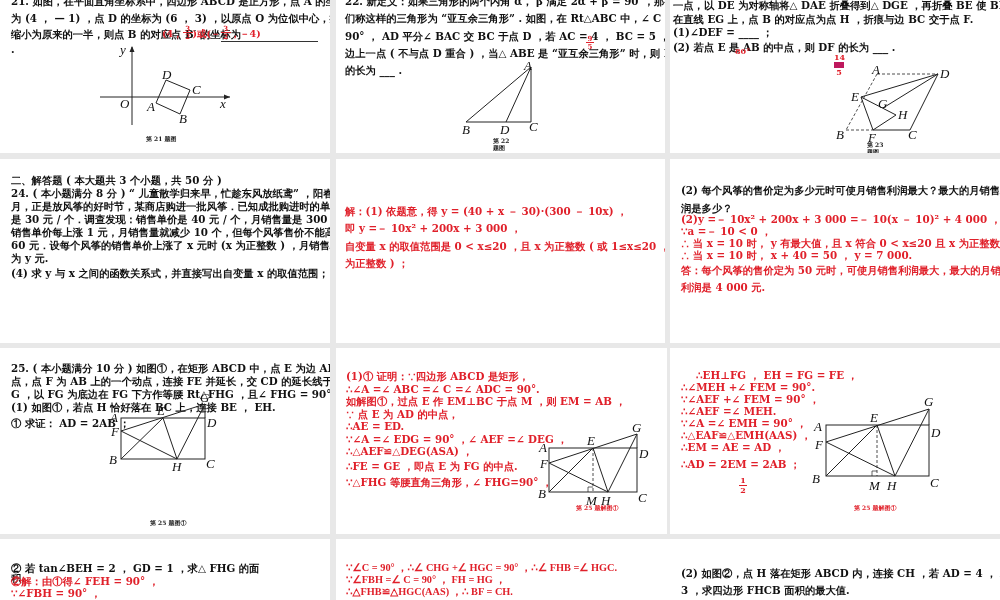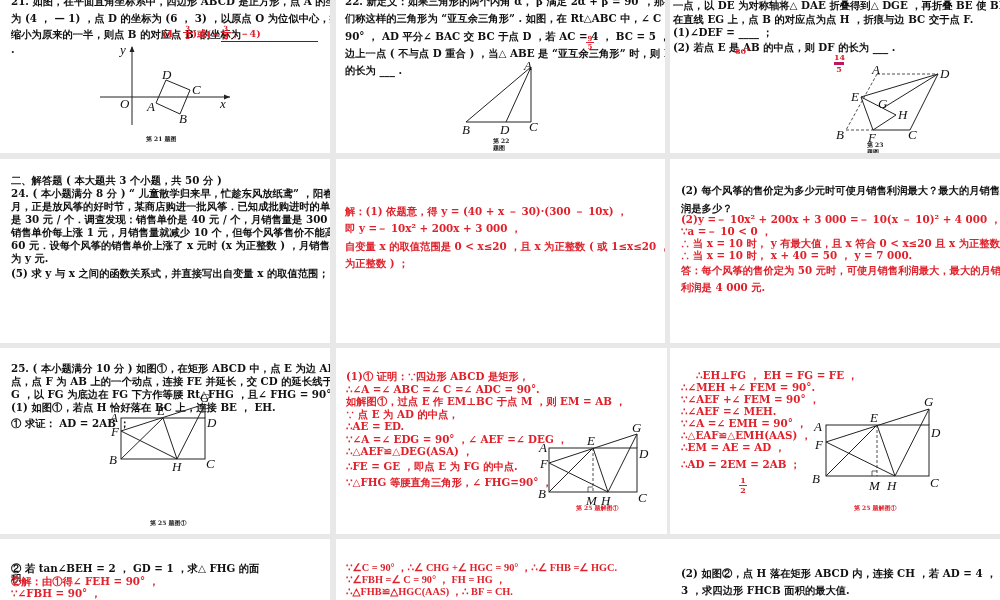--- a/index.html
+++ b/index.html
@@ -65,21 +65,21 @@
   <div class="cap" style="left:157px;top:137px;width:20px;white-space:normal;line-height:7px;">第 22 题图</div>
 </div>
 
 <div class="slide" style="left:670px;top:0;width:330px;height:153px;">
   <div class="t" style="left:3px;top:-2px;">一点，以 DE 为对称轴将△ DAE 折叠得到△ DGE ，再折叠 BE 使 BE 落</div>
   <div class="t" style="left:3px;top:12px;">在直线 EG 上，点 B 的对应点为点 H ，折痕与边 BC 交于点 F.</div>
   <div class="t" style="left:3px;top:25px;">(1)∠DEF = ____ ；</div>
   <div class="t" style="left:3px;top:40px;">(2) 若点 E 是 AB 的中点，则 DF 的长为 ___ .</div>
   <div class="ann" style="left:65px;top:46px;font-size:8px;">80°</div>
   <div class="frac" style="left:164px;top:53px;width:10px;">
-    <span style="display:block;border-bottom:3px solid #be185d;">14</span>
+    <span style="display:block;border-bottom:6px solid #be185d;">14</span>
     <span style="display:block;">5</span>
   </div>
   <svg width="330" height="153" style="left:0;top:0;">
     <line x1="207" y1="74" x2="268" y2="74" stroke="#222" stroke-width="0.8" stroke-dasharray="3,2"></line>
     <line x1="207" y1="74" x2="176" y2="130" stroke="#222" stroke-width="0.8" stroke-dasharray="3,2"></line>
     <line x1="176" y1="130" x2="203" y2="130" stroke="#222" stroke-width="0.8" stroke-dasharray="3,2"></line>
     <line x1="203" y1="130" x2="240" y2="130" stroke="#222" stroke-width="1"></line>
     <line x1="240" y1="130" x2="268" y2="74" stroke="#222" stroke-width="1"></line>
     <line x1="191" y1="97" x2="268" y2="74" stroke="#222" stroke-width="1"></line>
     <line x1="191" y1="97" x2="203" y2="130" stroke="#222" stroke-width="1"></line>
@@ -99,21 +99,21 @@
 </div>
 
 <div class="slide" style="left:0;top:159px;width:330px;height:184px;">
   <div class="t" style="left:11px;top:14px;">二、解答题 ( 本大题共 3 个小题，共 50 分 )</div>
   <div class="t" style="left:11px;top:27px;">24. ( 本小题满分 8 分 ) “ 儿童散学归来早，忙趁东风放纸鸢” ，阳春三</div>
   <div class="t" style="left:11px;top:40px;">月，正是放风筝的好时节，某商店购进一批风筝．已知成批购进时的单价</div>
   <div class="t" style="left:11px;top:53px;">是 30 元 / 个．调查发现：销售单价是 40 元 / 个，月销售量是 300 个，而</div>
   <div class="t" style="left:11px;top:66px;">销售单价每上涨 1 元，月销售量就减少 10 个，但每个风筝售价不能高于</div>
   <div class="t" style="left:11px;top:79px;">60 元．设每个风筝的销售单价上涨了 x 元时 (x 为正整数 ) ，月销售利润</div>
   <div class="t" style="left:11px;top:92px;">为 y 元.</div>
-  <div class="t" style="left:11px;top:107px;">(5) 求 y 与 x 之间的函数关系式，并直接写出自变量 x 的取值范围；</div>
+  <div class="t" style="left:11px;top:107px;">(4) 求 y 与 x 之间的函数关系式，并直接写出自变量 x 的取值范围；</div>
 </div>
 
 <div class="slide" style="left:336px;top:159px;width:329px;height:184px;">
   <div class="t red" style="left:9px;top:45px;">解：(1) 依题意，得 y = (40 + x － 30)·(300 － 10x) ，</div>
   <div class="t red" style="left:9px;top:62px;">即 y =－ 10x² + 200x + 3 000 ，</div>
   <div class="t red" style="left:9px;top:80px;">自变量 x 的取值范围是 0 &lt; x≤20 ，且 x 为正整数 ( 或 1≤x≤20 ，且 x</div>
   <div class="t red" style="left:9px;top:97px;">为正整数 ) ；</div>
 </div>
 
 <div class="slide" style="left:670px;top:159px;width:330px;height:184px;">

